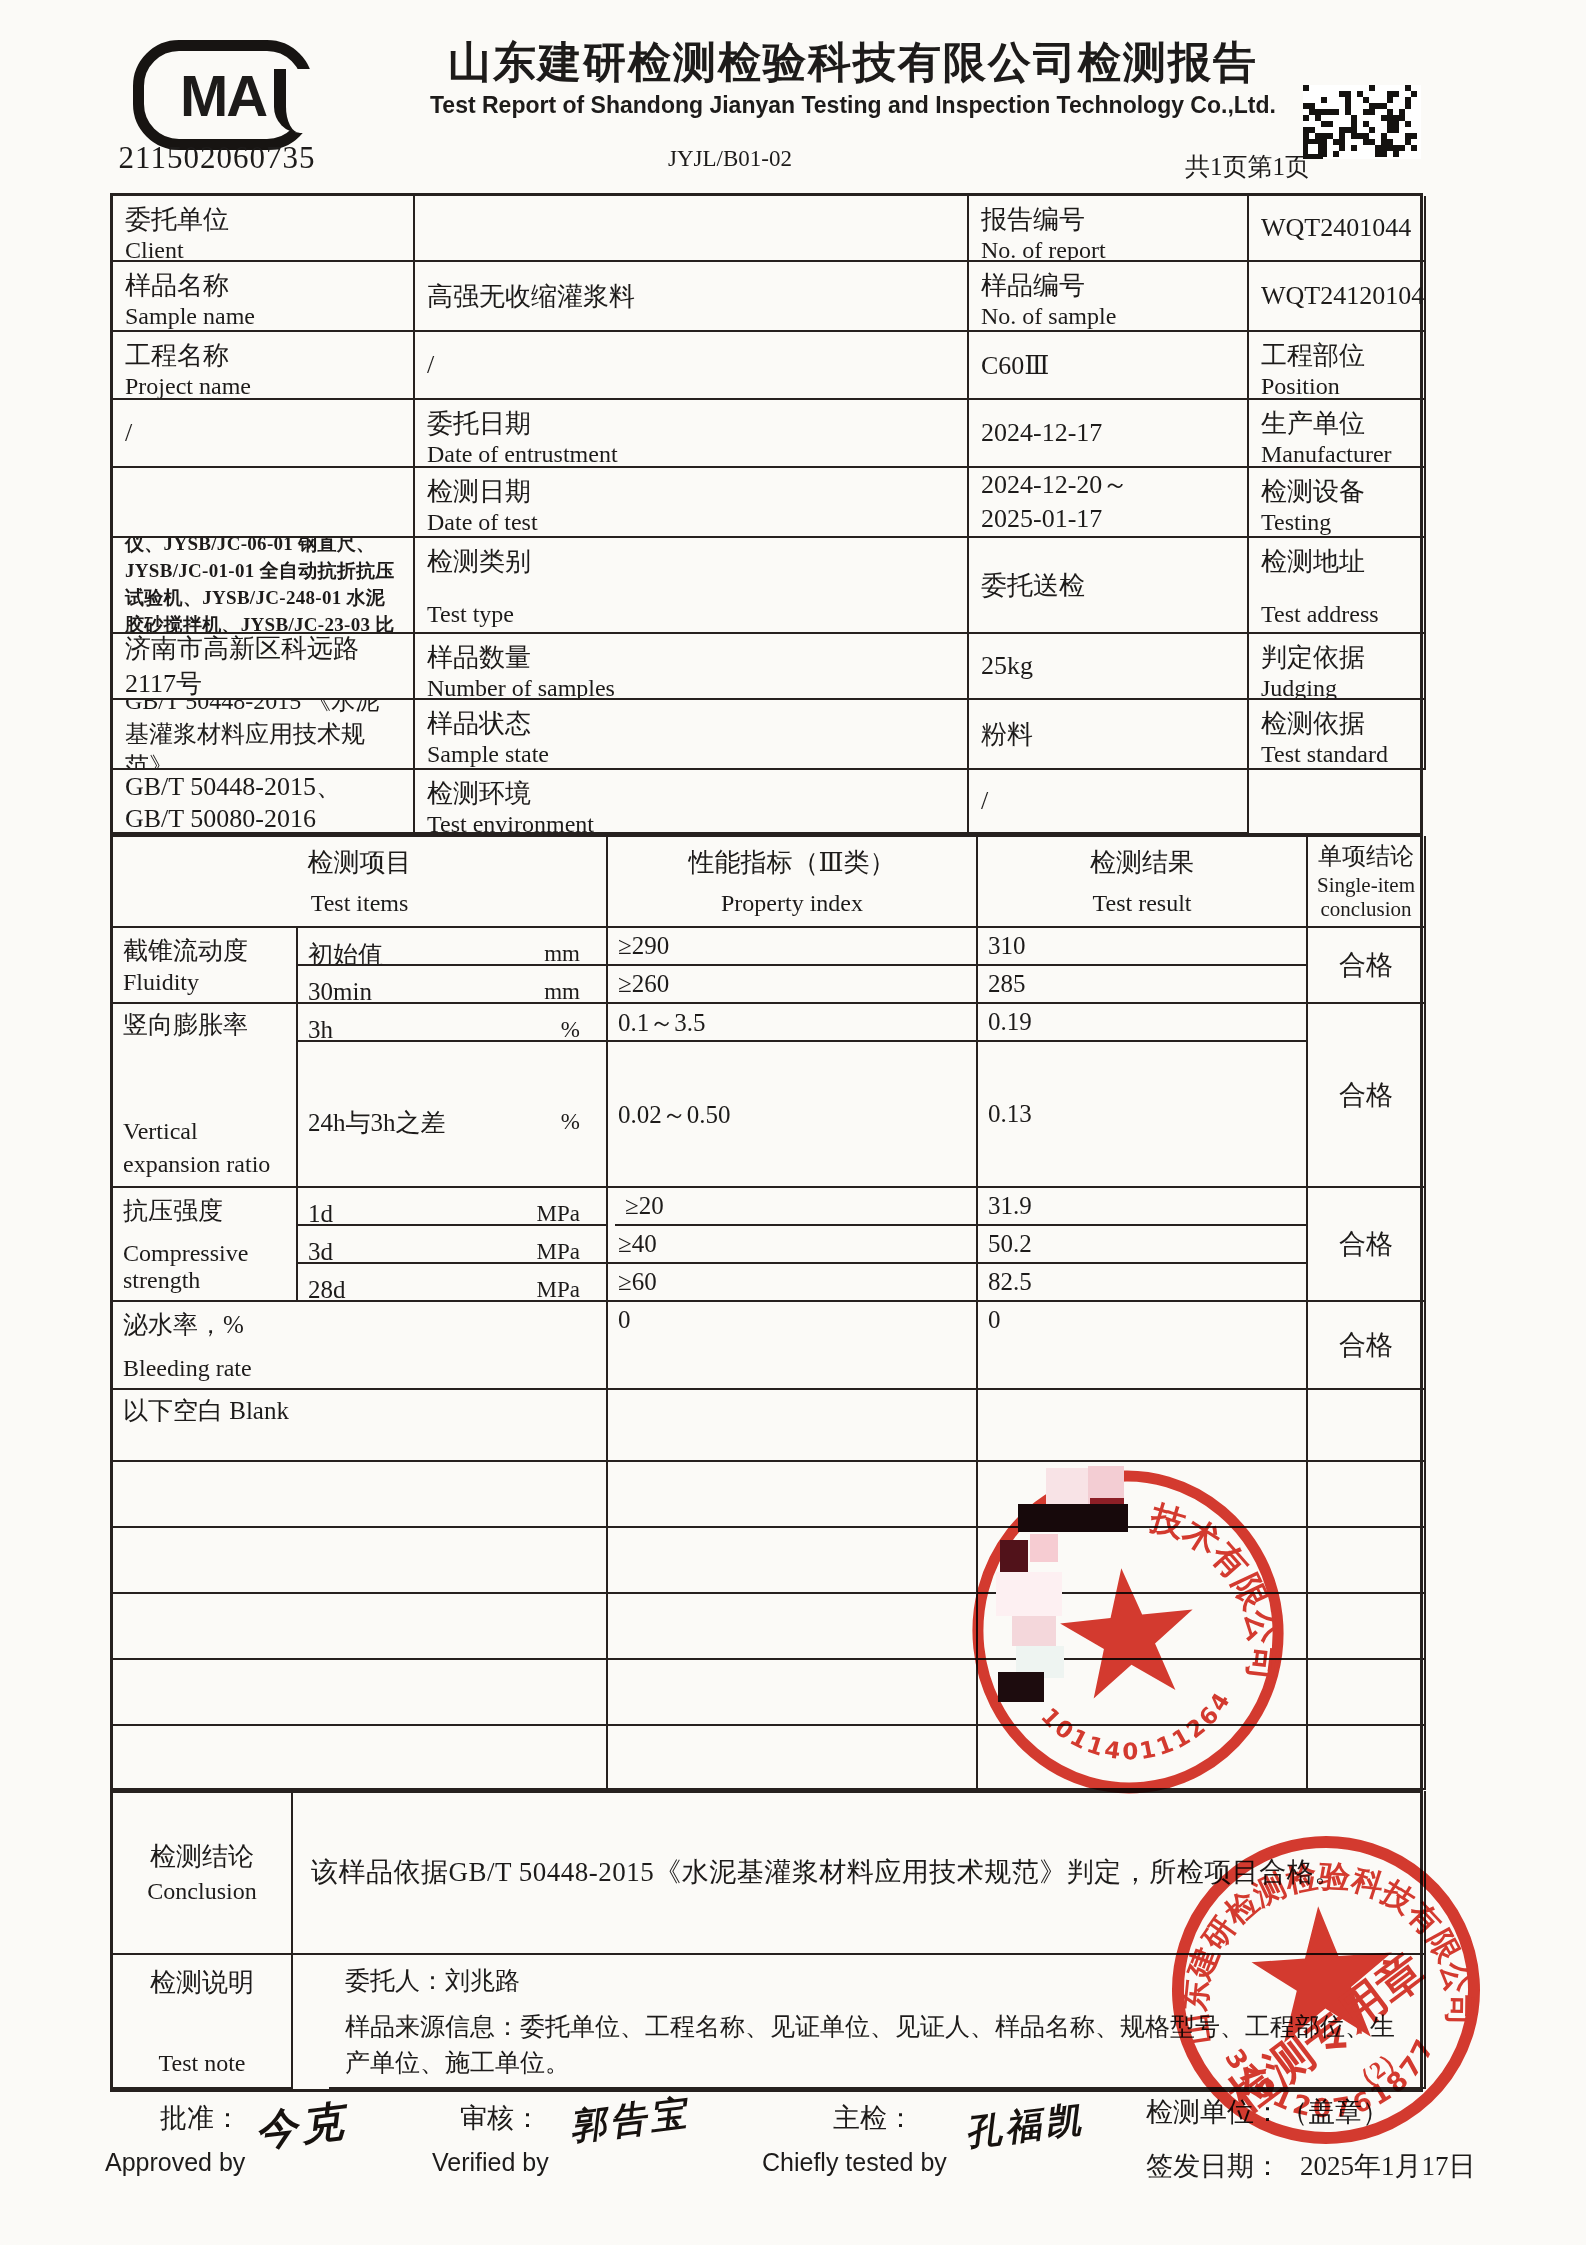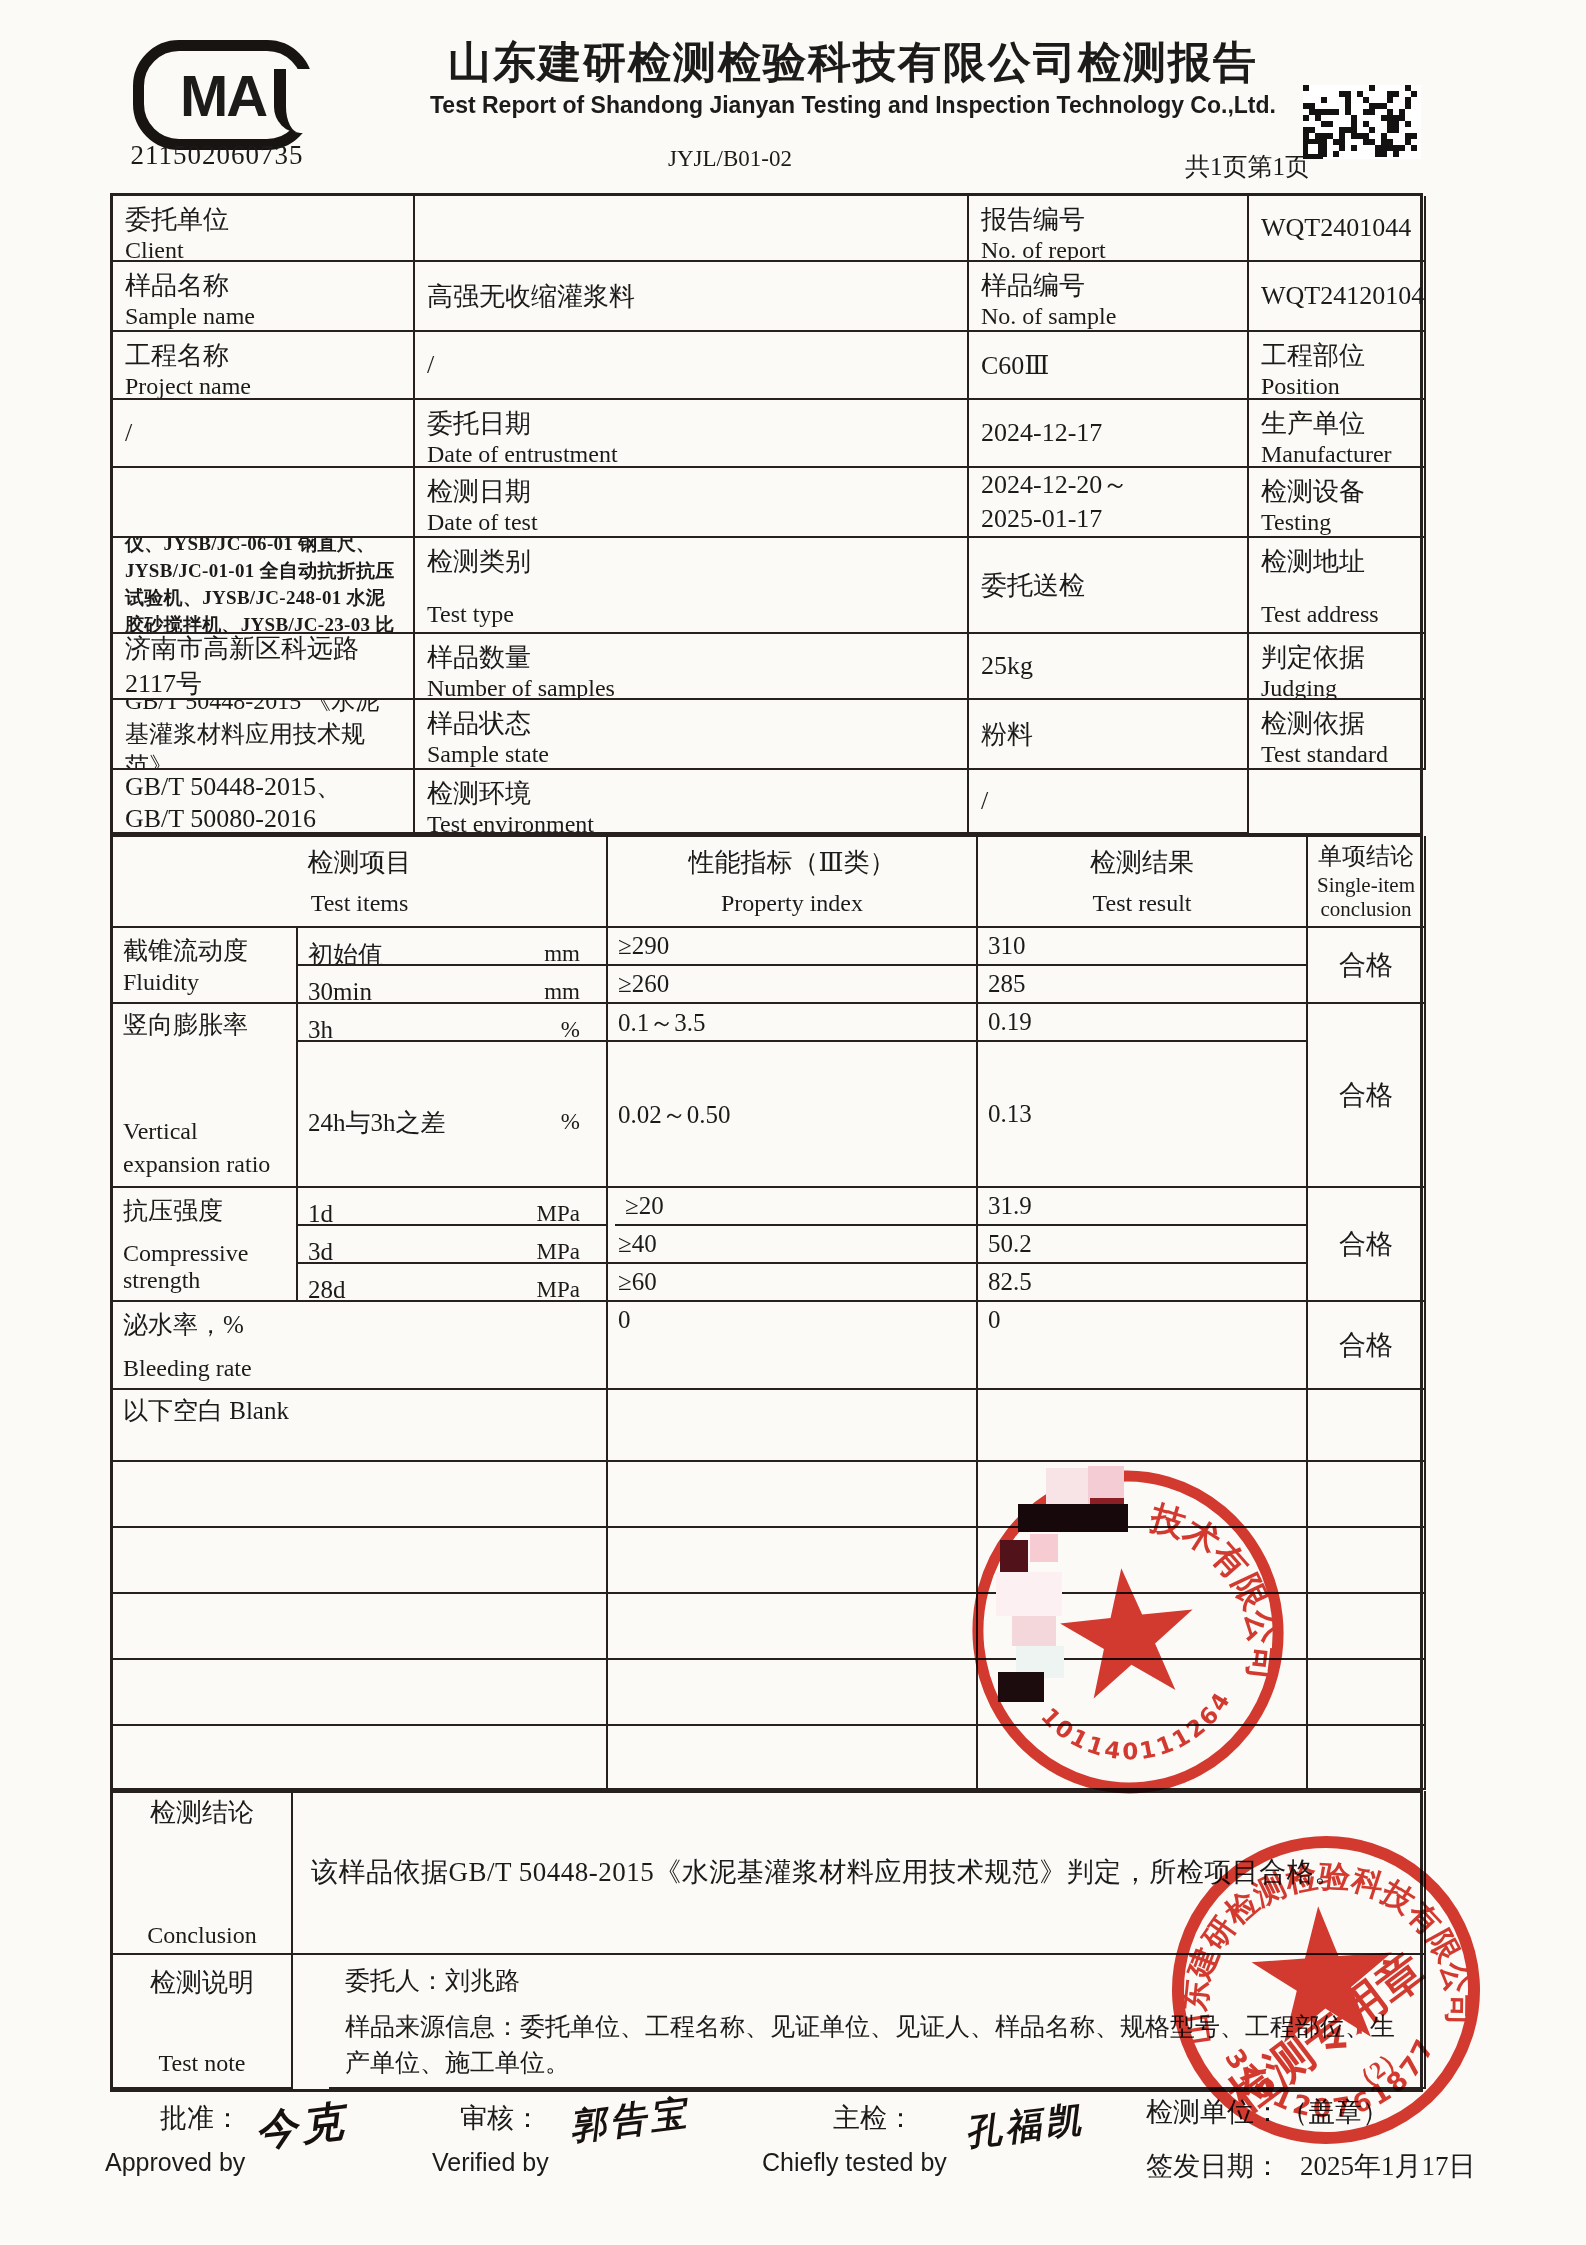--- a/index.html
+++ b/index.html
@@ -5,21 +5,21 @@
   html,body{margin:0;padding:0;background:#e8e8e6;}
   .page{position:relative;width:1586px;height:2245px;margin:0 auto;background:#fbfaf7;
         font-family:"Liberation Serif","DejaVu Serif",serif;color:#1d1b1a;overflow:hidden;}
   .abs{position:absolute;}
   
   .cma{left:133px;top:40px;width:158px;height:88px;border:11px solid #171412;border-radius:46px;
        display:flex;align-items:center;justify-content:center;}
   .cma .ma{font-weight:bold;font-size:58px;letter-spacing:-2px;font-family:"Liberation Sans",sans-serif;}
   .cma .ctail{position:absolute;right:-14px;top:18px;width:30px;height:64px;background:#fbfaf7;
        border-left:12px solid #171412;border-radius:0 0 0 26px;}
-  .cma-num{left:112px;top:140px;width:210px;text-align:center;font-size:27px;letter-spacing:1px;}
+  .cma-num{left:112px;top:140px;width:210px;text-align:center;font-size:31px;letter-spacing:1px;}
   .title-cn{left:300px;right:180px;top:34px;text-align:center;font-size:43px;font-weight:bold;letter-spacing:2px;}
   .title-en{left:240px;right:120px;top:92px;text-align:center;font-size:23px;font-weight:bold;
             font-family:"Liberation Sans",sans-serif;}
   .form-no{left:480px;width:500px;top:146px;text-align:center;font-size:23px;}
   .page-info{left:1185px;top:150px;font-size:25px;}
   .qr{left:1303px;top:85px;width:118px;height:74px;background:#fff;}
   .qr i{position:absolute;width:6px;height:6px;background:#141210;}
   .qr:after{content:"";position:absolute;left:0;bottom:0;width:20px;height:20px;border:5px solid #141210;background:#fff;box-sizing:border-box;}
   
   .grid{display:grid;border:3px solid #26211f;box-sizing:border-box;background:transparent;}
@@ -374,21 +374,21 @@
     <div class="b" style="grid-area:14/4/15/5;"></div>
     <div class="b" style="grid-area:14/5/15/6;"></div>
     <div class="b" style="grid-area:15/1/16/3;"></div>
     <div class="b" style="grid-area:15/3/16/4;"></div>
     <div class="b" style="grid-area:15/4/16/5;"></div>
     <div class="b" style="grid-area:15/5/16/6;"></div>
   </div>
 
   <div class="abs grid" style="left:110px;top:1788px;width:1313px;
               grid-template-columns:180px 1133px;grid-template-rows:164px 134px;">
-    <div class="b hdr" style="justify-content:space-between;gap:4px;">
+    <div class="b hdr" style="justify-content:center;gap:4px;">
         <span class="cn">检测结论</span>
         <span class="en">Conclusion</span>
       </div>
     <div class="b conc-text">该样品依据GB/T 50448-2015《水泥基灌浆材料应用技术规范》判定，所检项目合格。</div>
     <div class="b hdr" style="justify-content:space-between;padding:10px 16px;">
         <span class="cn">检测说明</span>
         <span class="en">Test note</span>
       </div>
     <div class="b note-val">
       <span>委托人：刘兆路</span>

